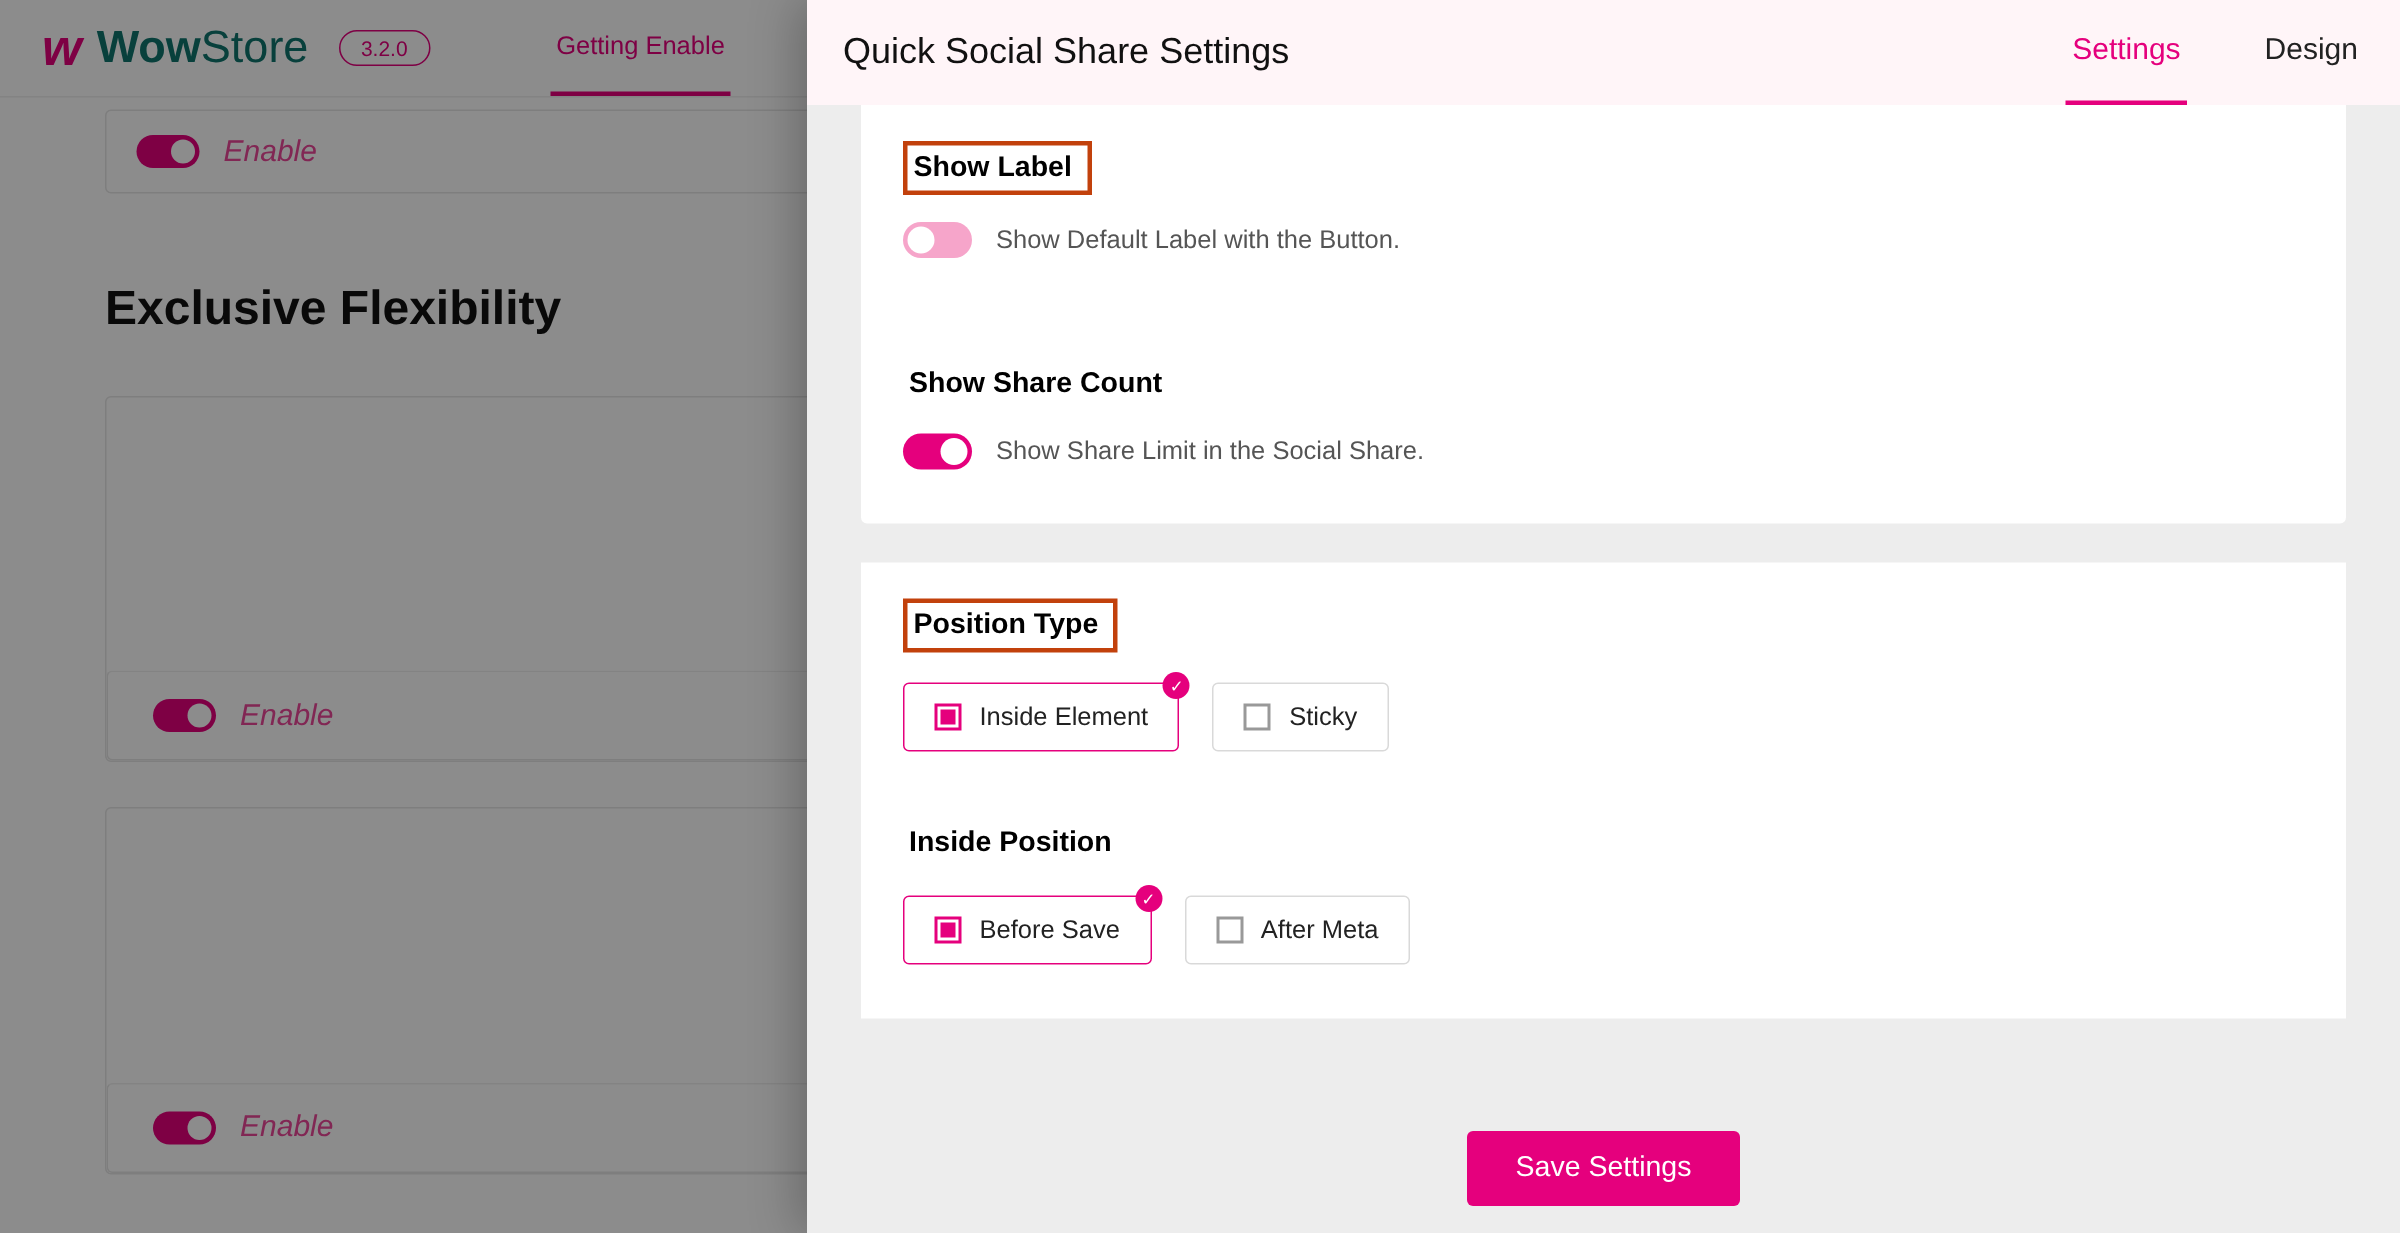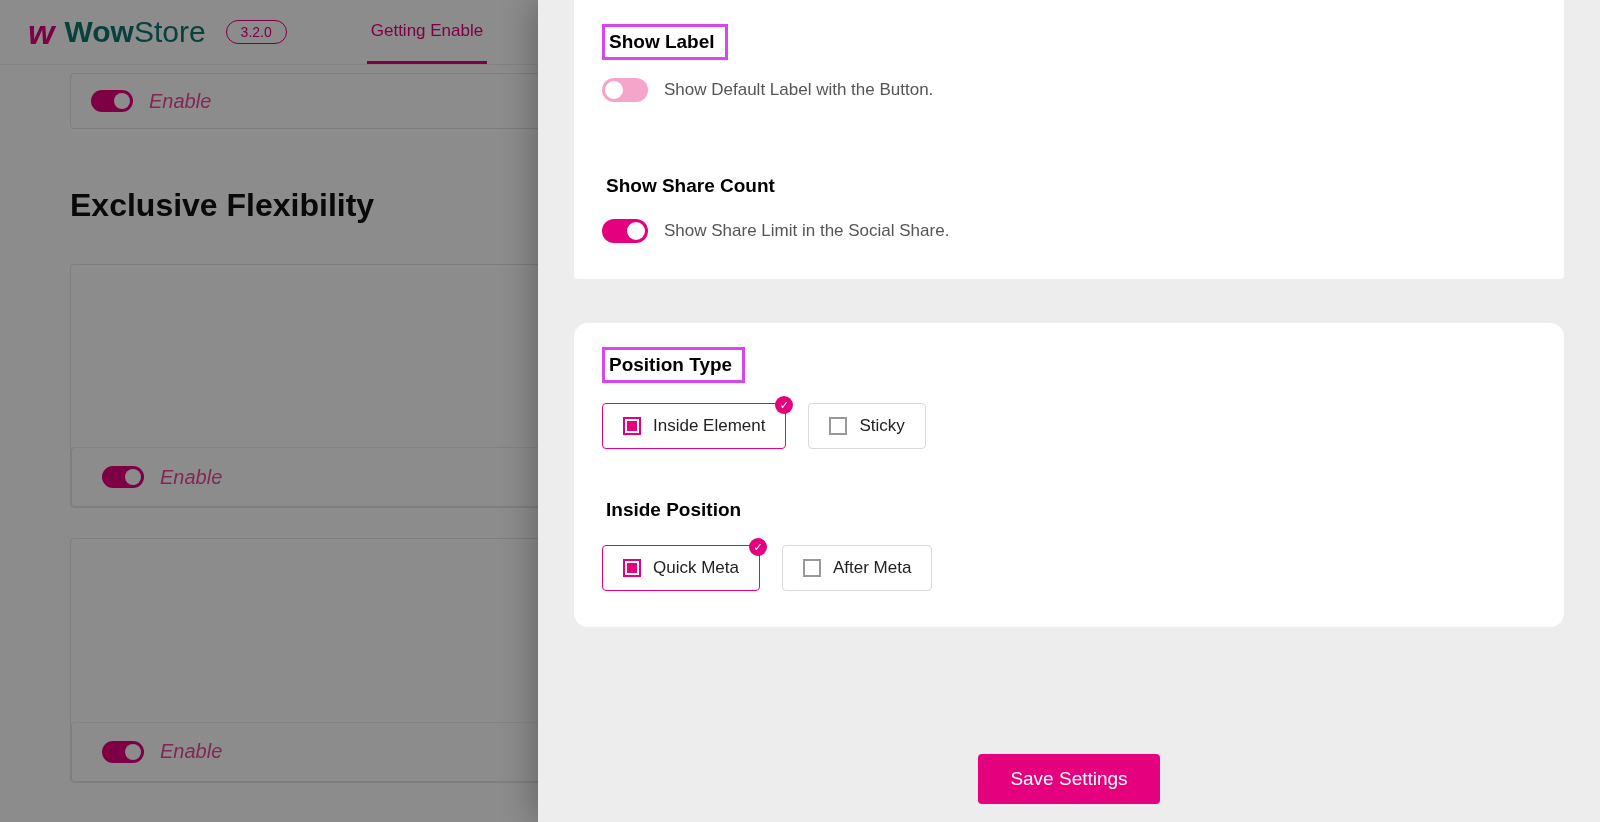--- a/index.html
+++ b/index.html
@@ -47,25 +47,25 @@
 
   
   .panel{position:absolute;top:0;right:0;width:1062px;height:100%;background:var(--panel-bg);display:flex;flex-direction:column;box-shadow:-6px 0 30px rgba(0,0,0,.25);}
   .panel-header{height:70px;background:var(--pink-pale);display:flex;align-items:center;padding:0 24px;flex:none;}
   .panel-title{font-size:24px;color:#111;margin-left:0;}
   .panel-tabs{margin-left:auto;display:flex;gap:48px;align-items:center;height:100%;}
   .panel-tab{font-size:20px;color:#222;height:100%;display:flex;align-items:center;border-bottom:3px solid transparent;padding:0 4px;}
   .panel-tab.active{color:var(--pink);border-bottom-color:var(--pink);}
 
   .panel-body{flex:1;overflow:auto;padding:0 36px 20px 36px;}
-  .panel-section{background:#fff;border-radius:14px;padding:24px 28px 36px;margin-top:44px;}
+  .panel-section{background:#fff;border-radius:0;padding:24px 28px 36px;margin-top:26px;}
   .panel-section.first{margin-top:0;border-radius:0 0 4px 4px;}
   .opt-group{margin-top:20px;}
   .opt-title{font-size:19px;font-weight:700;color:#000;display:inline-block;padding:4px 10px 4px 4px;}
-  .hl{border:3px solid #d946ef;}
+  .hl{border:3px solid #c2410c;}
   .opt-row{display:flex;align-items:center;gap:16px;margin-top:18px;}
   .opt-desc{font-size:17px;color:#555;}
   .ptoggle{width:46px;height:24px;border-radius:20px;position:relative;flex:none;}
   .ptoggle.on{background:var(--pink);}
   .ptoggle.on::after{content:"";position:absolute;right:3px;top:3px;width:18px;height:18px;border-radius:50%;background:#fff;}
   .ptoggle.off{background:#f6a5ca;}
   .ptoggle.off::after{content:"";position:absolute;left:3px;top:3px;width:18px;height:18px;border-radius:50%;background:#fff;}
 
   .choice-row{display:flex;gap:22px;margin-top:20px;}
   .choice{border:1px solid var(--border);border-radius:4px;padding:12px 20px;display:flex;align-items:center;gap:12px;font-size:17px;color:#222;position:relative;background:#fff;}
@@ -154,20 +154,27 @@
           <span class="gear">⚙</span>
         </div>
       </div>
     </div>
   </div>
 </div>
 
 <div class="dark-overlay"></div>
 
 <div class="panel">
+  <div class="panel-header">
+    <div class="panel-title">Quick Social Share Settings</div>
+    <div class="panel-tabs">
+      <div class="panel-tab active">Settings</div>
+      <div class="panel-tab">Design</div>
+    </div>
+  </div>
 
   <div class="panel-body">
 
     <div class="panel-section first">
       <div class="opt-group" style="margin-top:0;">
         <span class="opt-title hl">Show Label</span>
         <div class="opt-row">
           <div class="ptoggle off"></div>
           <div class="opt-desc">Show Default Label with the Button.</div>
         </div>
@@ -194,21 +201,21 @@
           <span class="box"></span>
           <span>Sticky</span>
         </div>
       </div>
 
       <div class="opt-group" style="margin-top:46px;">
         <span class="opt-title">Inside Position</span>
         <div class="choice-row">
           <div class="choice sel">
             <span class="box"></span>
-            <span>Quick Meta</span>
+            <span>Before Save</span>
             <span class="tick">✓</span>
           </div>
           <div class="choice">
             <span class="box"></span>
             <span>After Meta</span>
           </div>
         </div>
       </div>
     </div>
   </div>

